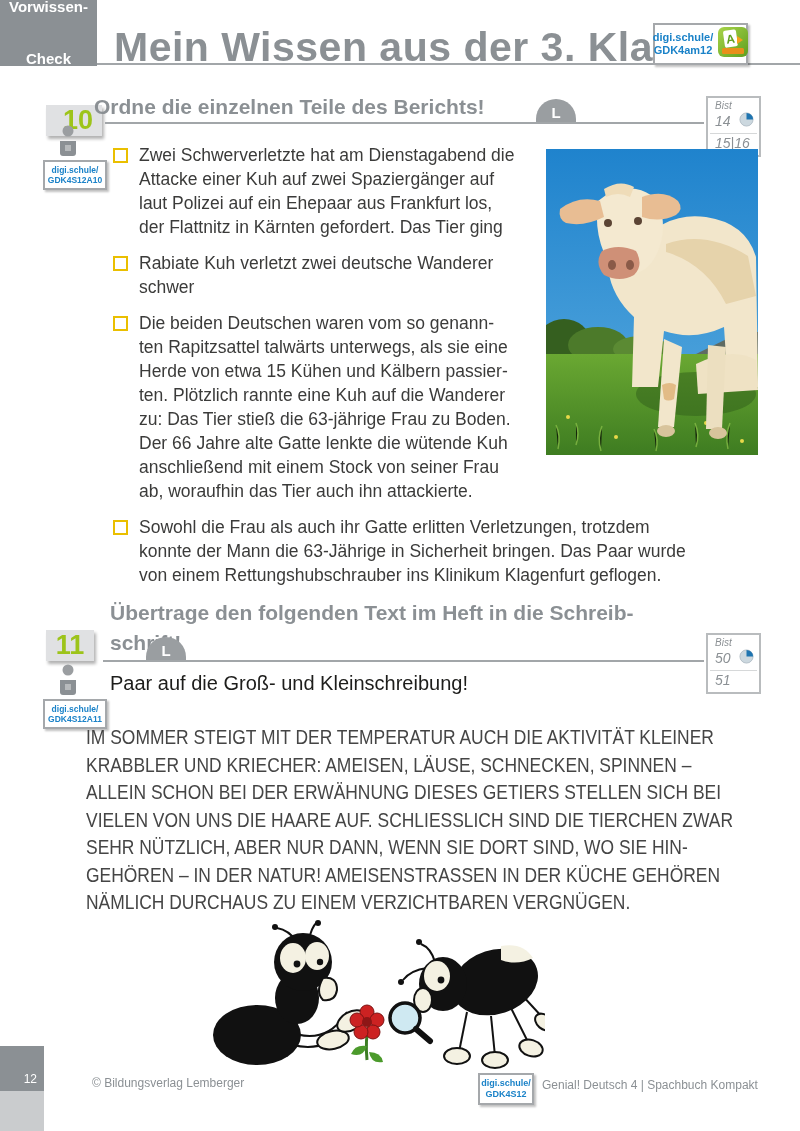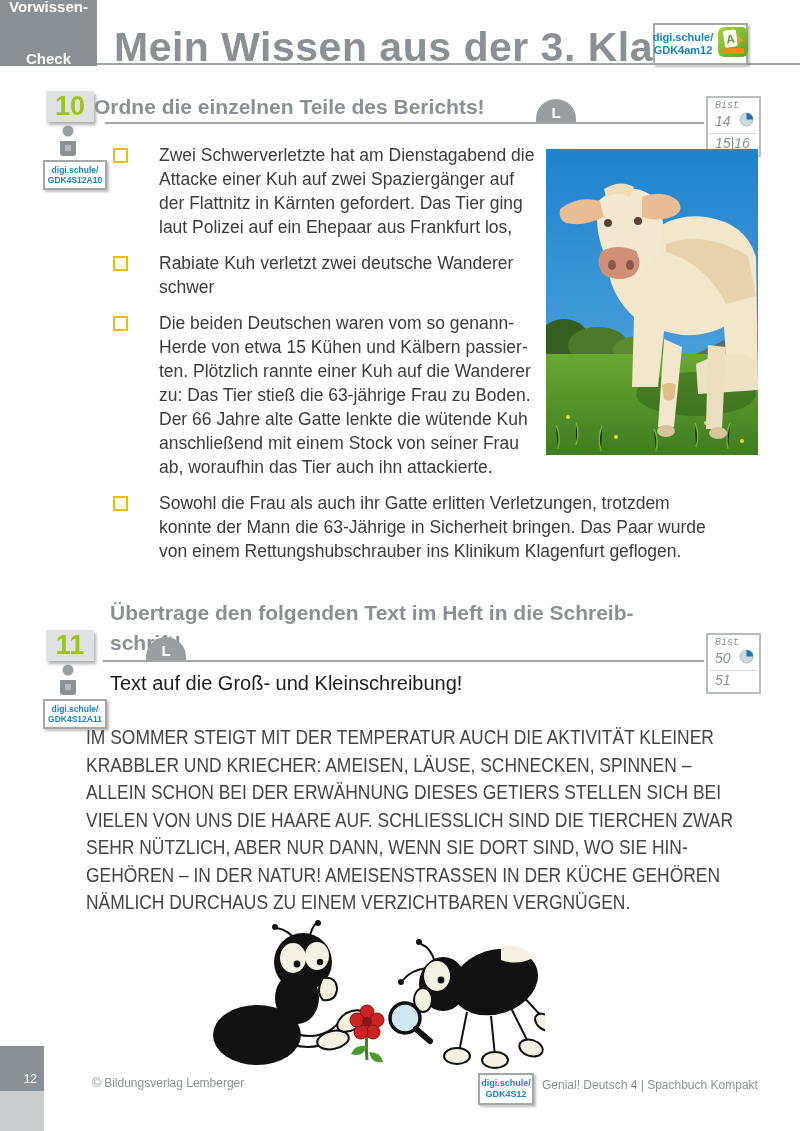--- a/index.html
+++ b/index.html
@@ -30,28 +30,28 @@
        font-size:27px;font-weight:bold;color:#9dc41a;}
   .person{position:absolute;width:20px;height:34px;}
   .ex-heading{position:absolute;font-size:21px;font-weight:bold;color:#8b9094;white-space:nowrap;}
   .level-dome{position:absolute;width:40px;height:25px;background:#9a9ea1;
        border-radius:20px 20px 0 0;color:#fff;font-weight:bold;font-size:15px;
        display:flex;align-items:flex-end;justify-content:center;padding-bottom:3px;box-sizing:border-box;}
   .head-rule{position:absolute;height:2px;background:#a2a6a9;}
 
   .bist{position:absolute;left:706px;width:55px;background:#fff;border:2px solid #b9bcbe;
        color:#8b9094;font-style:italic;padding:2px 5px 3px 7px;box-sizing:border-box;}
-  .bist .b-label{font-size:10px;line-height:12px;font-family:Liberation Mono, monospace;}
+  .bist .b-label{font-size:10px;line-height:12px;}
   .bist .b-row{display:flex;align-items:center;justify-content:space-between;font-size:14px;line-height:17px;}
   .bist .b-div{height:1px;background:#d6d8d9;margin:2px -3px 1px -5px;}
   .bist .b-v2{font-size:14px;line-height:17px;}
 
   
   .items{position:absolute;left:113px;top:143px;width:662px;}
-  .item{display:flex;margin-bottom:12px;gap:20px;}
+  .item{display:flex;margin-bottom:12px;}
   .checkbox{flex:0 0 auto;width:11px;height:11px;border:2.5px solid #eabf00;background:#fff;
        margin:5px 11px 0 0;}
   .item-text{font-size:17.5px;line-height:24px;color:#3b3b3a;}
 
   .cow-photo{position:absolute;left:546px;top:149px;width:212px;height:306px;}
 
   
   .subheading11{position:absolute;left:110px;top:672px;font-size:20px;color:#1d1d1b;}
   .block-caps{position:absolute;left:86px;top:723px;font-size:21px;line-height:27.5px;color:#454545;
        transform:scaleX(.83);transform-origin:left top;white-space:nowrap;}
@@ -97,21 +97,21 @@
         <g transform="rotate(-8 13 12)">
           <rect x="6" y="3" width="13" height="17" rx="2" fill="#fff"></rect>
           <text x="12.5" y="16" font-size="12" font-weight="bold" fill="#5f9f1e" text-anchor="middle" font-family="Liberation Sans,sans-serif">A</text>
         </g>
         <path d="M19 9 l6 4 -6 4 z" fill="#f5a11b"></path>
         <rect x="4" y="21" width="22" height="6" rx="1.5" fill="#e88f1a"></rect>
       </svg>
     </span>
   </div>
 
-  <div class="num-box" style="left:46px;top:91px;">10</div>
+  <div class="num-box" style="left:46px;top:105px;padding-left:8px;">10</div>
 
   <div class="person" style="left:58px;top:125px;">
     <svg width="20" height="34" viewBox="0 0 20 34">
       <circle cx="10" cy="6" r="5.5" fill="#9b9ea1"></circle>
       <path d="M2 16 h16 v12 a3 3 0 0 1 -3 3 h-10 a3 3 0 0 1 -3 -3 z" fill="#8b9094"></path>
       <rect x="7" y="20" width="6" height="6" fill="#b7babc"></rect>
     </svg>
   </div>
 
   <div class="digi-small" style="left:43px;top:160px;width:64px;height:30px;">
@@ -139,37 +139,38 @@
     <div class="b-div"></div>
     <div class="b-v2">15|16</div>
   </div>
 
   <div class="items">
     <div class="item">
       <span class="checkbox"></span>
       <div class="item-text">
         <div>Zwei Schwerverletzte hat am Dienstagabend die</div>
         <div>Attacke einer Kuh auf zwei Spaziergänger auf</div>
+        <div>laut Polizei auf ein Ehepaar aus Frankfurt los,</div>
         <div>der Flattnitz in Kärnten gefordert. Das Tier ging</div>
-        <div>laut Polizei auf ein Ehepaar aus Frankfurt los,</div>
       </div>
     </div>
     <div class="item">
       <span class="checkbox"></span>
       <div class="item-text">
         <div>Rabiate Kuh verletzt zwei deutsche Wanderer</div>
         <div>schwer</div>
       </div>
     </div>
     <div class="item">
       <span class="checkbox"></span>
       <div class="item-text">
         <div>Die beiden Deutschen waren vom so genann-</div>
+        <div>ten Rapitzsattel talwärts unterwegs, als sie eine</div>
         <div>Herde von etwa 15 Kühen und Kälbern passier-</div>
-        <div>ten. Plötzlich rannte einer Kuh auf die Wanderer</div>
+        <div>ten. Plötzlich rannte eine Kuh auf die Wanderer</div>
         <div>zu: Das Tier stieß die 63-jährige Frau zu Boden.</div>
         <div>Der 66 Jahre alte Gatte lenkte die wütende Kuh</div>
         <div>anschließend mit einem Stock von seiner Frau</div>
         <div>ab, woraufhin das Tier auch ihn attackierte.</div>
       </div>
     </div>
     <div class="item">
       <span class="checkbox"></span>
       <div class="item-text">
         <div>Sowohl die Frau als auch ihr Gatte erlitten Verletzungen, trotzdem</div>
@@ -267,21 +268,21 @@
         <svg width="15" height="15" viewBox="0 0 16 16">
           <circle cx="8" cy="8" r="7" fill="#ccd8df" stroke="#b3bfc7" stroke-width="1"></circle>
           <path d="M8 1 A7 7 0 0 1 15 8 L8 8 Z" fill="#1e74b0"></path>
         </svg>
       </span>
     </div>
     <div class="b-div"></div>
     <div class="b-v2">51</div>
   </div>
 
-  <div class="subheading11">Text auf die Groß- und Kleinschreibung!</div>
+  <div class="subheading11">Paar auf die Groß- und Kleinschreibung!</div>
 
   <div class="block-caps">
     <div>IM SOMMER STEIGT MIT DER TEMPERATUR AUCH DIE AKTIVITÄT KLEINER</div>
     <div>KRABBLER UND KRIECHER: AMEISEN, LÄUSE, SCHNECKEN, SPINNEN –</div>
     <div>ALLEIN SCHON BEI DER ERWÄHNUNG DIESES GETIERS STELLEN SICH BEI</div>
     <div>VIELEN VON UNS DIE HAARE AUF. SCHLIESSLICH SIND DIE TIERCHEN ZWAR</div>
     <div>SEHR NÜTZLICH, ABER NUR DANN, WENN SIE DORT SIND, WO SIE HIN-</div>
     <div>GEHÖREN – IN DER NATUR! AMEISENSTRASSEN IN DER KÜCHE GEHÖREN</div>
     <div>NÄMLICH DURCHAUS ZU EINEM VERZICHTBAREN VERGNÜGEN.</div>
   </div>

